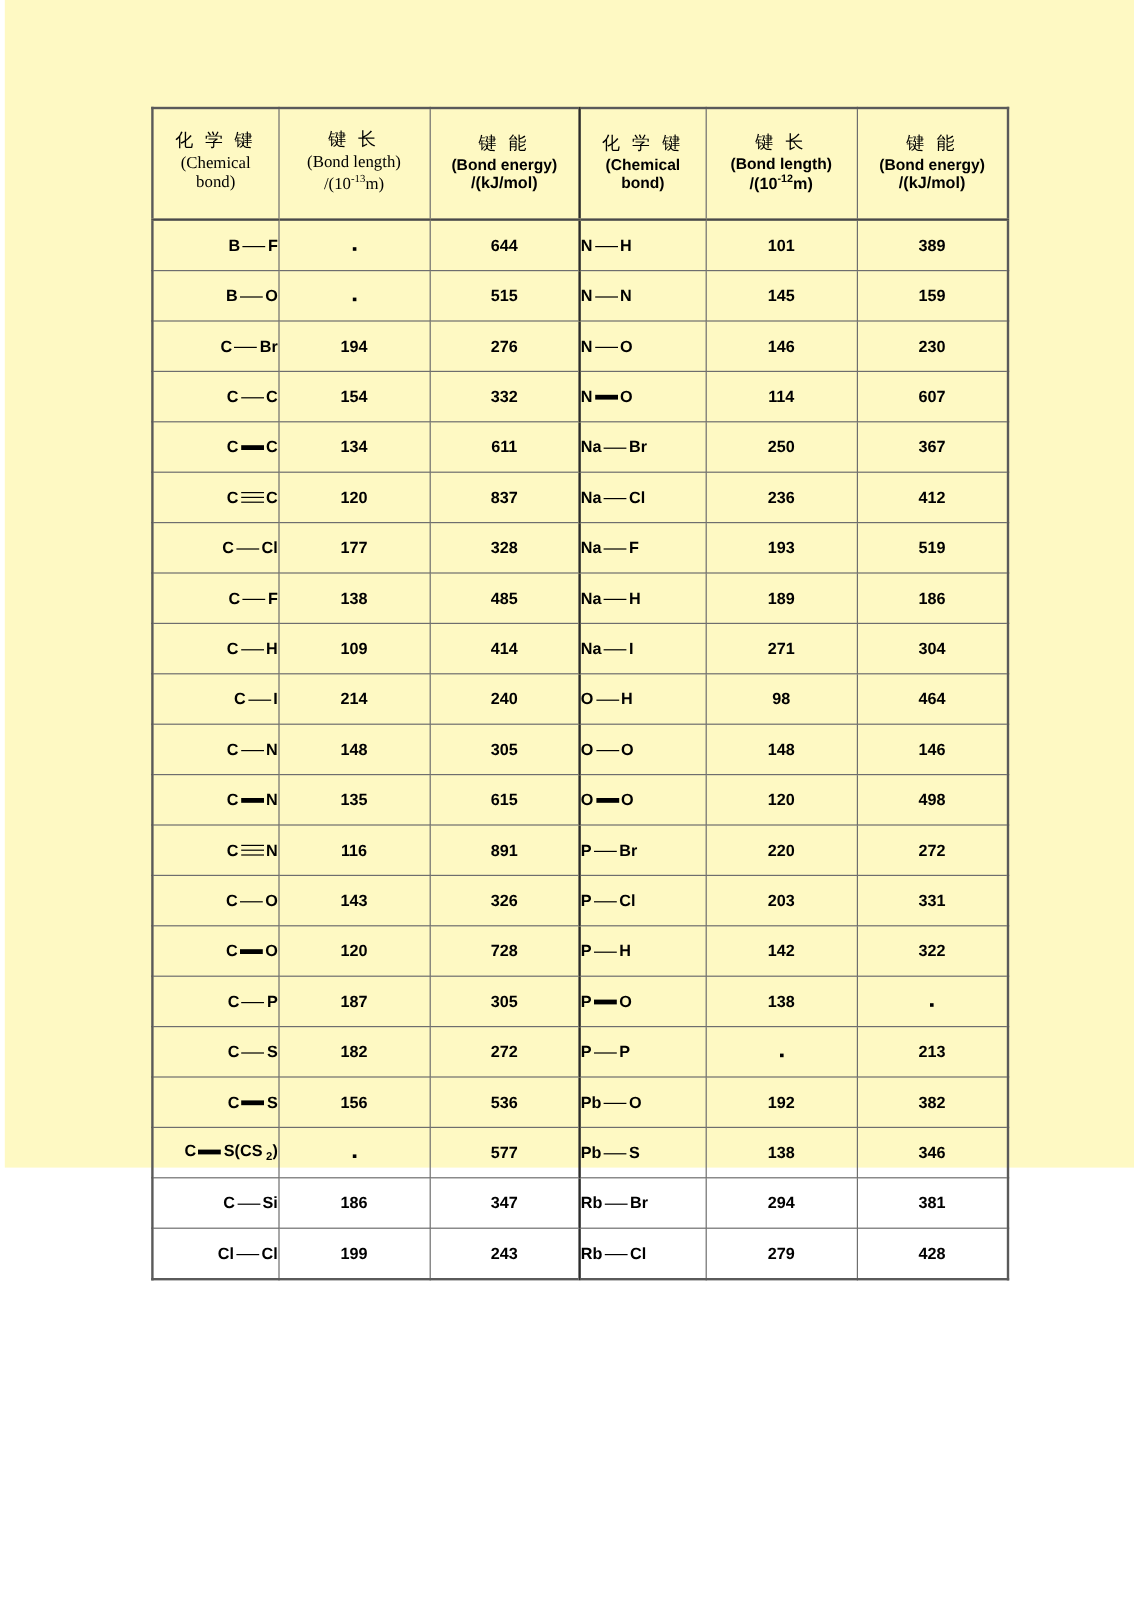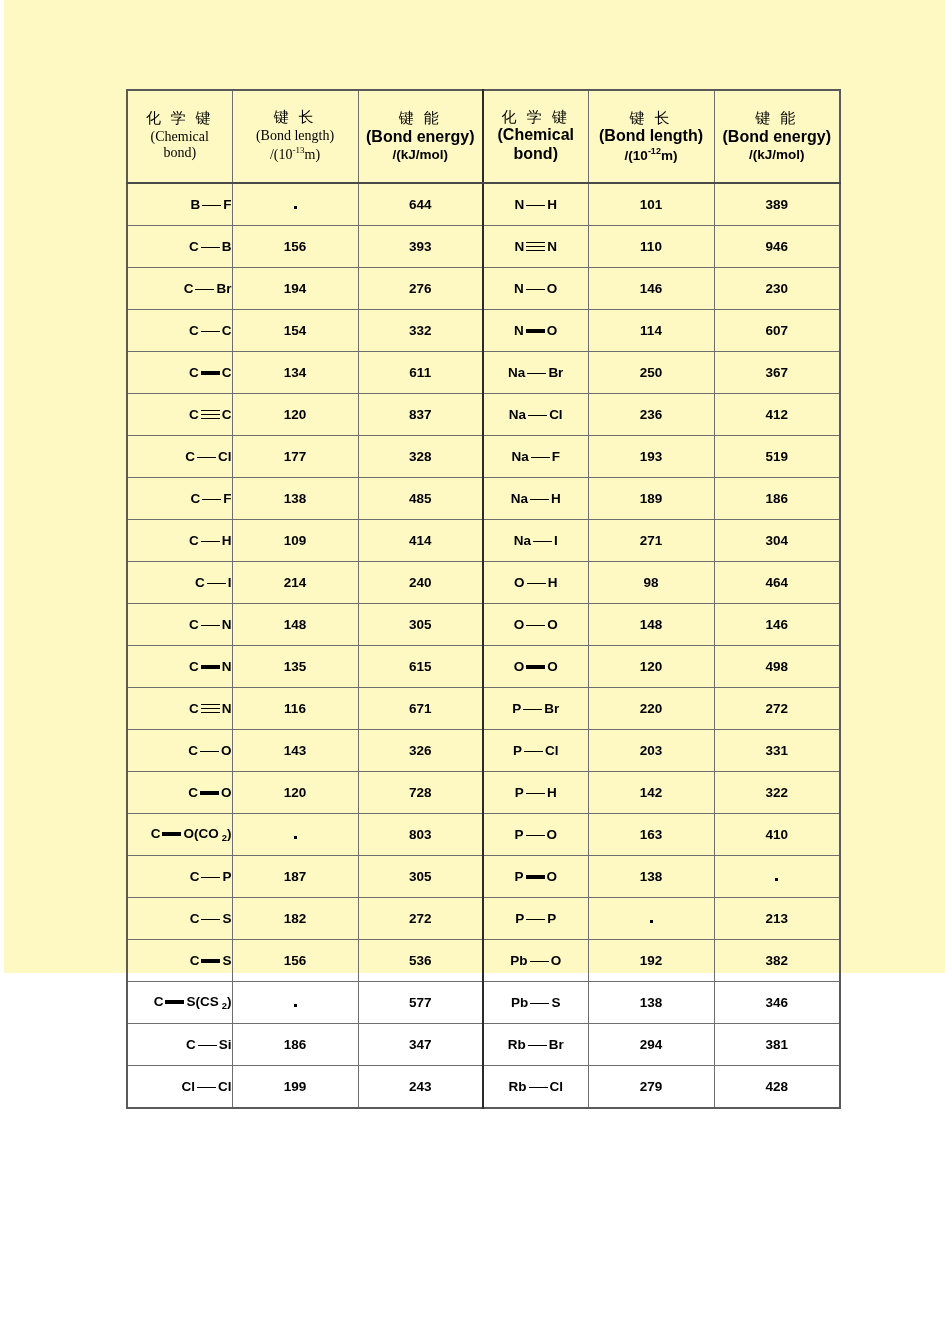--- a/index.html
+++ b/index.html
@@ -73,21 +73,21 @@
     font-family: "Liberation Sans", sans-serif;
   }
   .hd-cn {
     font-size: 15px;
     font-weight: normal;
     letter-spacing: 3px;
     display: block;
     margin-bottom: 1px;
   }
   .hd-en {
-    font-size: 16px;
+    font-size: 13px;
     font-weight: bold;
     display: block;
     letter-spacing: 0px;
   }
   .hd-serif .hd-en { font-weight: normal; font-size: 14px; }
   .hd-serif .hd-cn { font-weight: normal; }
   .hd-unit {
     font-size: 13.5px;
     font-weight: bold;
     display: block;
@@ -100,21 +100,20 @@
     height: 41px;
     font-size: 13.5px;
     font-weight: bold;
   }
   td.bond-l {
     text-align: right;
     padding-left: 9px;
     white-space: nowrap;
   }
   td.bond-r {
-    text-align: center;
     white-space: nowrap;
   }
   td.num {
     text-align: center;
   }
 
   
   .atom { letter-spacing: 0px; }
   .b1, .b2, .b3 {
     display: inline-block;
@@ -207,26 +206,26 @@
         </tr>
       <tr class="datarow">
             <td class="bond-l"><span class="atom">B</span><span class="b1"></span><span class="atom">F</span></td>
             <td class="num"><span class="dot"></span></td>
             <td class="num">644</td>
             <td class="bond-r sep-right"><span class="atom">N</span><span class="b1"></span><span class="atom">H</span></td>
             <td class="num">101</td>
             <td class="num">389</td>
           </tr>
           <tr class="datarow">
-            <td class="bond-l"><span class="atom">C</span><span class="b1"></span><span class="atom">B</span></td>
-            <td class="num">156</td>
-            <td class="num">393</td>
-            <td class="bond-r sep-right"><span class="atom">N</span><span class="b3"></span><span class="atom">N</span></td>
-            <td class="num">110</td>
-            <td class="num">946</td>
+            <td class="bond-l"><span class="atom">B</span><span class="b1"></span><span class="atom">O</span></td>
+            <td class="num"><span class="dot"></span></td>
+            <td class="num">515</td>
+            <td class="bond-r sep-right"><span class="atom">N</span><span class="b1"></span><span class="atom">N</span></td>
+            <td class="num">145</td>
+            <td class="num">159</td>
           </tr>
           <tr class="datarow">
             <td class="bond-l"><span class="atom">C</span><span class="b1"></span><span class="atom">Br</span></td>
             <td class="num">194</td>
             <td class="num">276</td>
             <td class="bond-r sep-right"><span class="atom">N</span><span class="b1"></span><span class="atom">O</span></td>
             <td class="num">146</td>
             <td class="num">230</td>
           </tr>
           <tr class="datarow">
@@ -297,21 +296,21 @@
             <td class="bond-l"><span class="atom">C</span><span class="b2"></span><span class="atom">N</span></td>
             <td class="num">135</td>
             <td class="num">615</td>
             <td class="bond-r sep-right"><span class="atom">O</span><span class="b2"></span><span class="atom">O</span></td>
             <td class="num">120</td>
             <td class="num">498</td>
           </tr>
           <tr class="datarow">
             <td class="bond-l"><span class="atom">C</span><span class="b3"></span><span class="atom">N</span></td>
             <td class="num">116</td>
-            <td class="num">671</td>
+            <td class="num">891</td>
             <td class="bond-r sep-right"><span class="atom">P</span><span class="b1"></span><span class="atom">Br</span></td>
             <td class="num">220</td>
             <td class="num">272</td>
           </tr>
           <tr class="datarow">
             <td class="bond-l"><span class="atom">C</span><span class="b1"></span><span class="atom">O</span></td>
             <td class="num">143</td>
             <td class="num">326</td>
             <td class="bond-r sep-right"><span class="atom">P</span><span class="b1"></span><span class="atom">Cl</span></td>
             <td class="num">203</td>
@@ -319,28 +318,20 @@
           </tr>
           <tr class="datarow">
             <td class="bond-l"><span class="atom">C</span><span class="b2"></span><span class="atom">O</span></td>
             <td class="num">120</td>
             <td class="num">728</td>
             <td class="bond-r sep-right"><span class="atom">P</span><span class="b1"></span><span class="atom">H</span></td>
             <td class="num">142</td>
             <td class="num">322</td>
           </tr>
           <tr class="datarow">
-            <td class="bond-l"><span class="atom">C</span><span class="b2"></span><span class="atom">O</span><span>(CO</span><span class="sub">2</span><span>)</span></td>
-            <td class="num"><span class="dot"></span></td>
-            <td class="num">803</td>
-            <td class="bond-r sep-right"><span class="atom">P</span><span class="b1"></span><span class="atom">O</span></td>
-            <td class="num">163</td>
-            <td class="num">410</td>
-          </tr>
-          <tr class="datarow">
             <td class="bond-l"><span class="atom">C</span><span class="b1"></span><span class="atom">P</span></td>
             <td class="num">187</td>
             <td class="num">305</td>
             <td class="bond-r sep-right"><span class="atom">P</span><span class="b2"></span><span class="atom">O</span></td>
             <td class="num">138</td>
             <td class="num"><span class="dot"></span></td>
           </tr>
           <tr class="datarow">
             <td class="bond-l"><span class="atom">C</span><span class="b1"></span><span class="atom">S</span></td>
             <td class="num">182</td>

